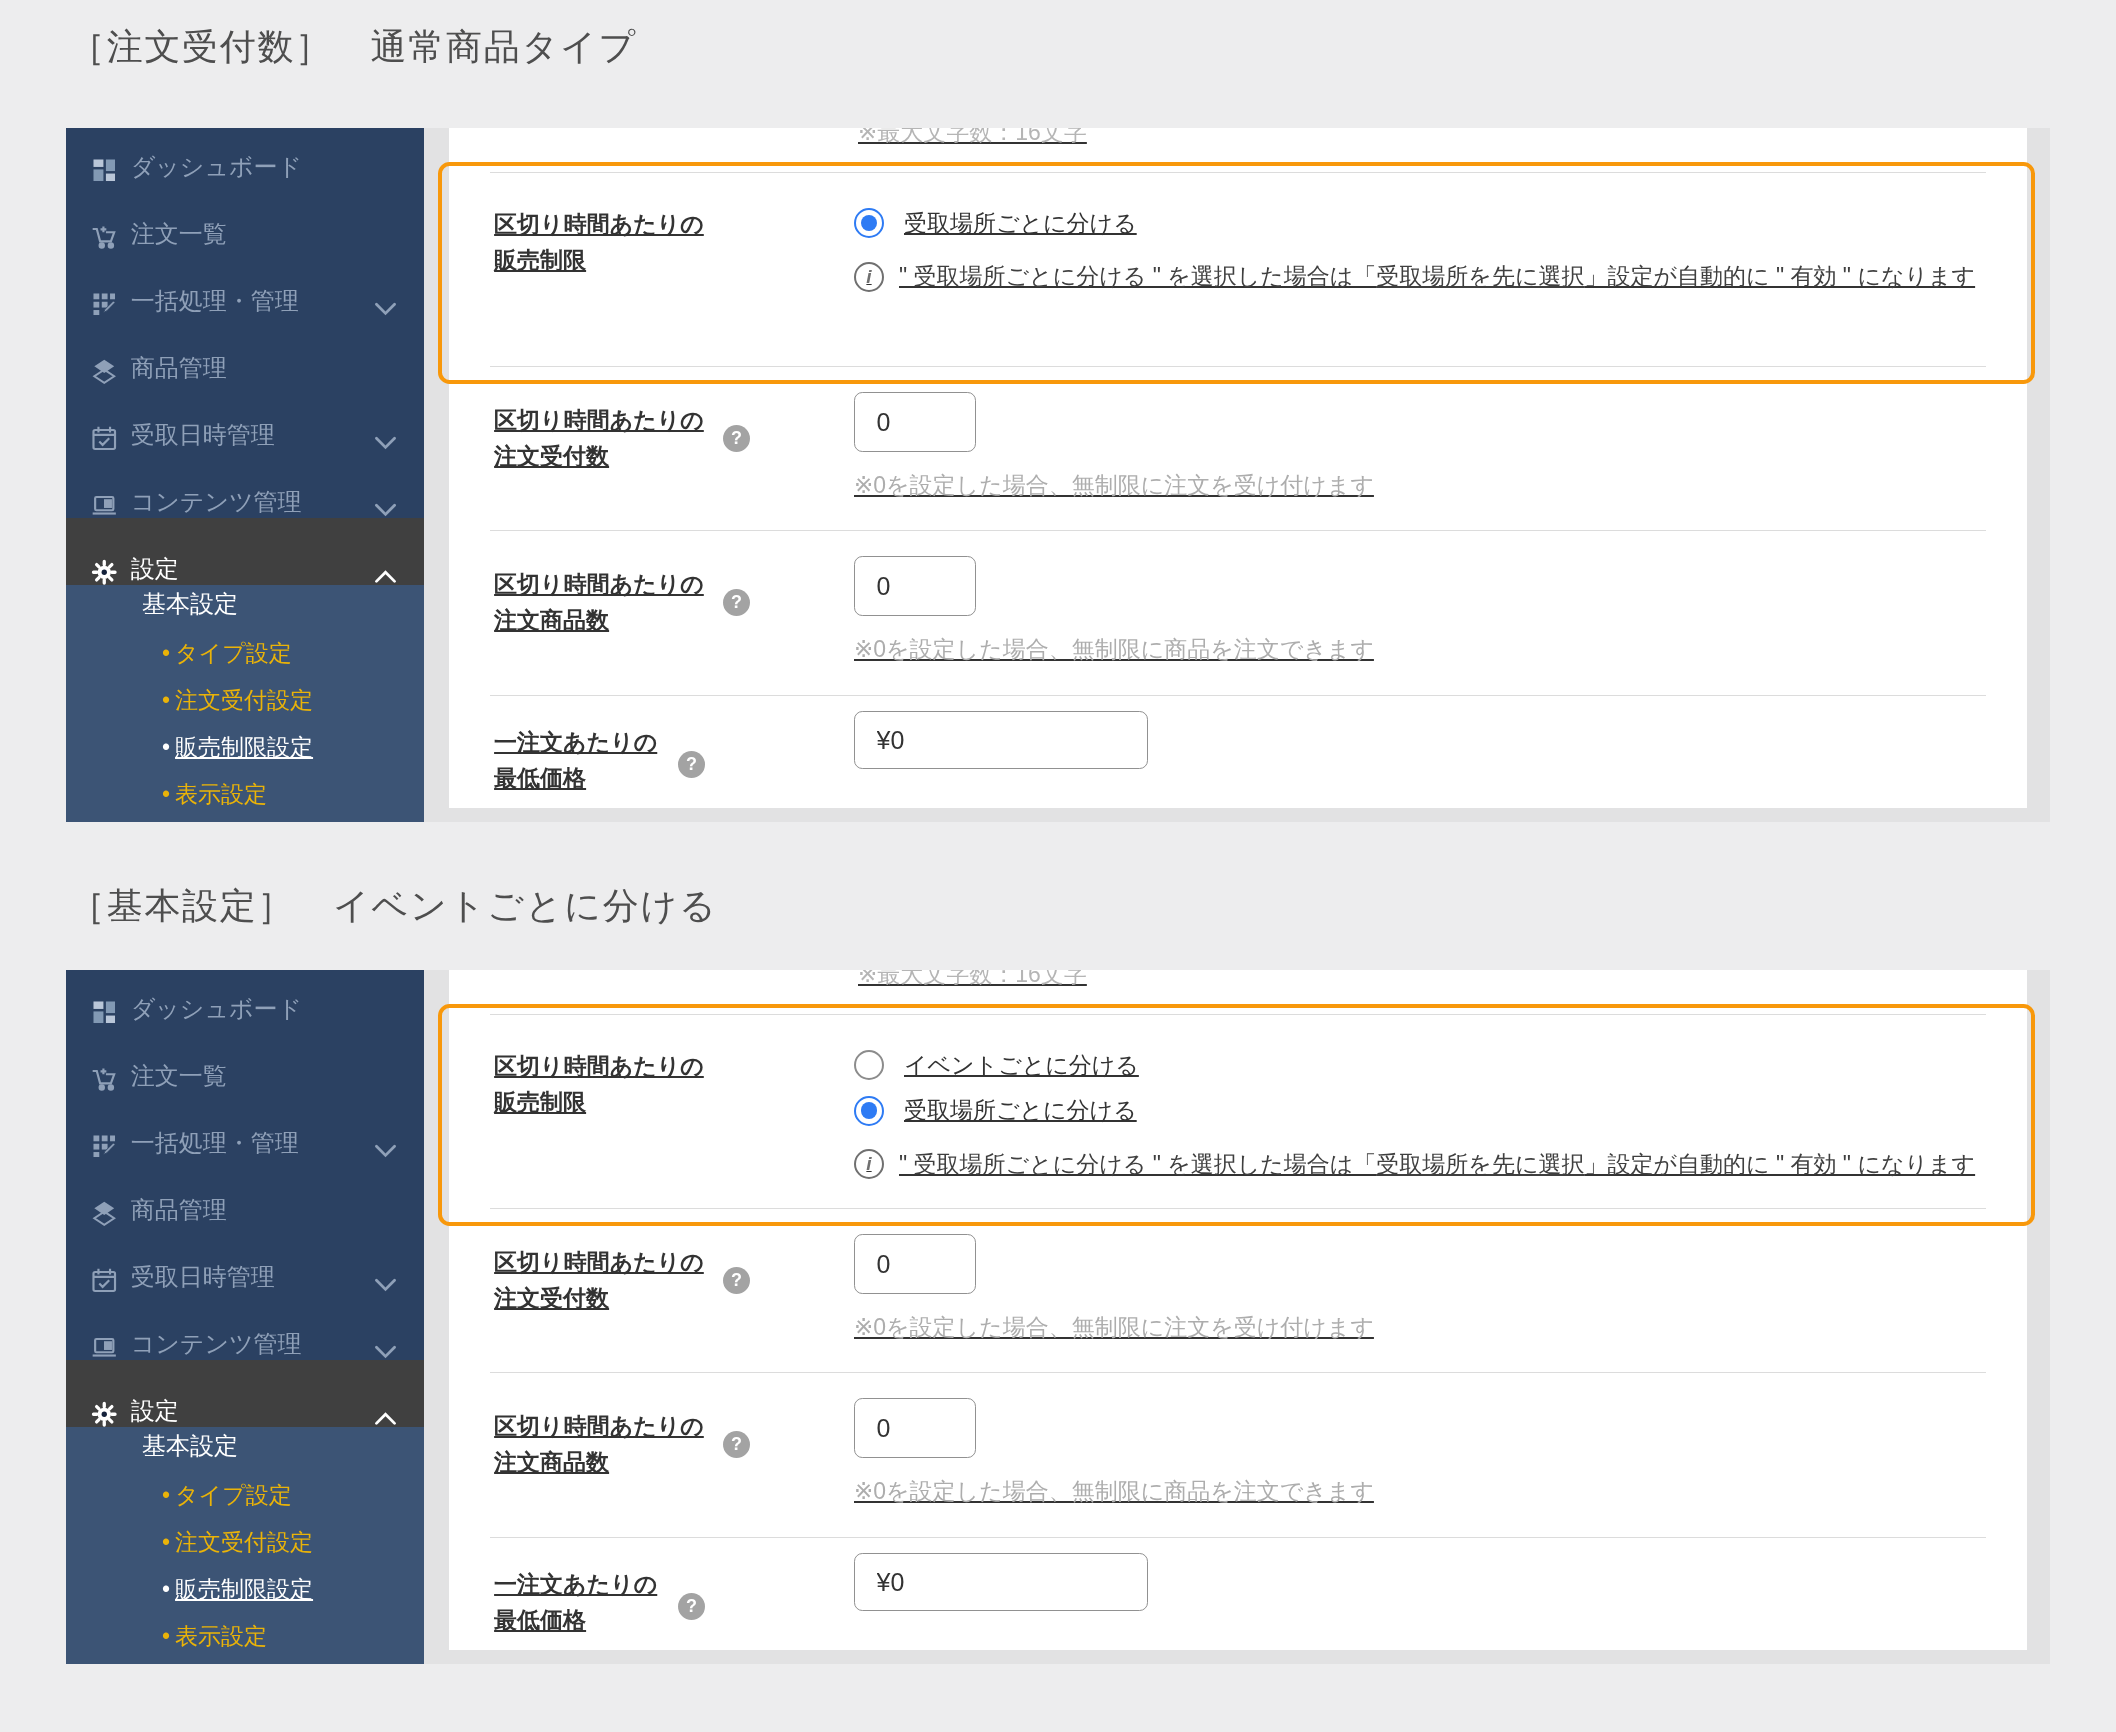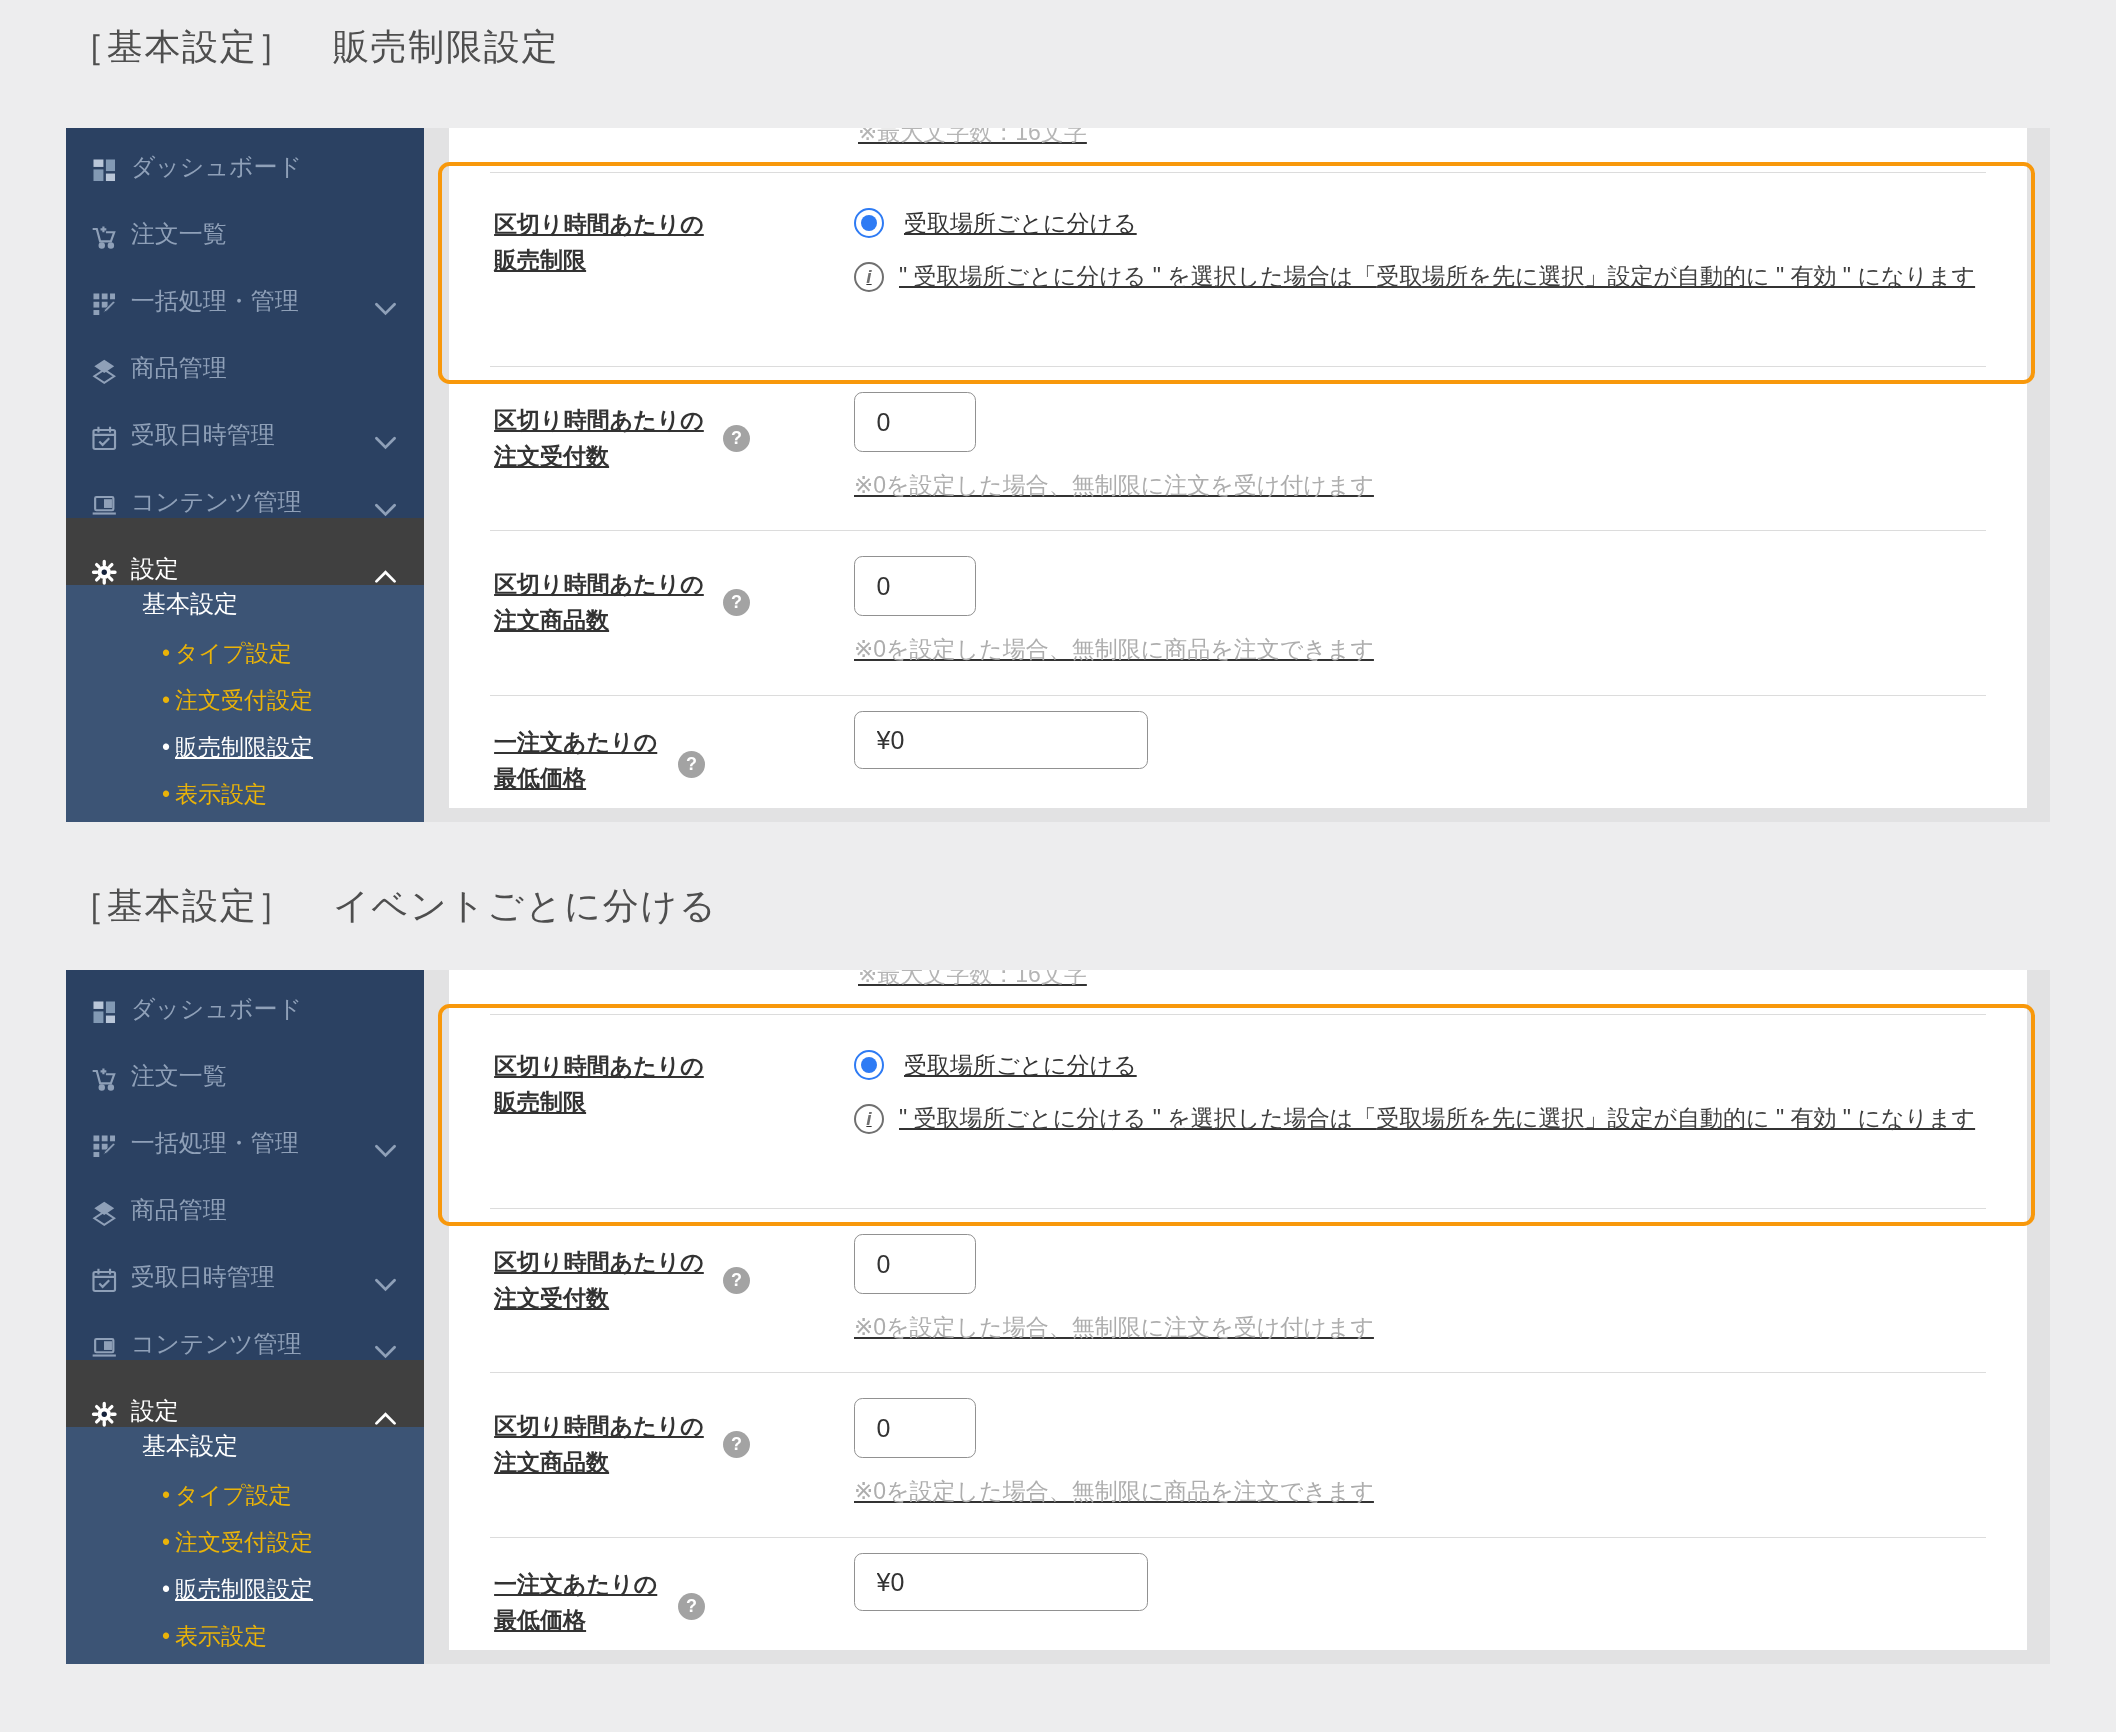--- a/index.html
+++ b/index.html
@@ -121,21 +121,21 @@
     top: 34px; height: 222px;
     border: 4.1px solid #f8980b; border-radius: 11.6px;
     pointer-events: none; z-index: 2;
   }
 
   svg { display: block; }
 </style>
 </head>
 <body>
 
-<h1 class="section-title" id="title-1">［基本設定］　販売制限設定</h1>
+<h1 class="section-title" id="title-1">［注文受付数］　通常商品タイプ</h1>
 
 <div class="panel" id="panel-1">
   <aside class="sidebar">
     <nav class="nav">
       <div class="side-item">
         <span class="ic">
           <svg viewBox="0 0 32 32" width="26.5" height="26.5">
               <rect x="3" y="3" width="12" height="9" fill="#b9c6d8"></rect>
               <rect x="3" y="15" width="12" height="14" fill="#8299b4"></rect>
               <rect x="18" y="3" width="11" height="14" fill="#8299b4"></rect>
@@ -423,20 +423,24 @@
     <div class="row-cut">
       <span class="cut-text">※最大文字数：16文字</span>
     </div>
 
     <div class="frow row-radio">
       <div class="flabel">
         <div>区切り時間あたりの</div>
         <div>販売制限</div>
       </div>
       <div class="fctrl">
+        <div class="radio-line">
+          <span class="rdot"></span>
+          <span class="rlabel">イベントごとに分ける</span>
+        </div>
         <div class="radio-line selected">
           <span class="rdot"></span>
           <span class="rlabel">受取場所ごとに分ける</span>
         </div>
         <div class="info-line">
           <span class="info-ic">i</span>
           <span class="info-text"><span>" 受取場所ごとに分ける " を選択した場合は「</span><span class="info-link">受取場所を先に選択</span><span>」設定が自動的に " 有効 " になります</span></span>
         </div>
       </div>
     </div>

